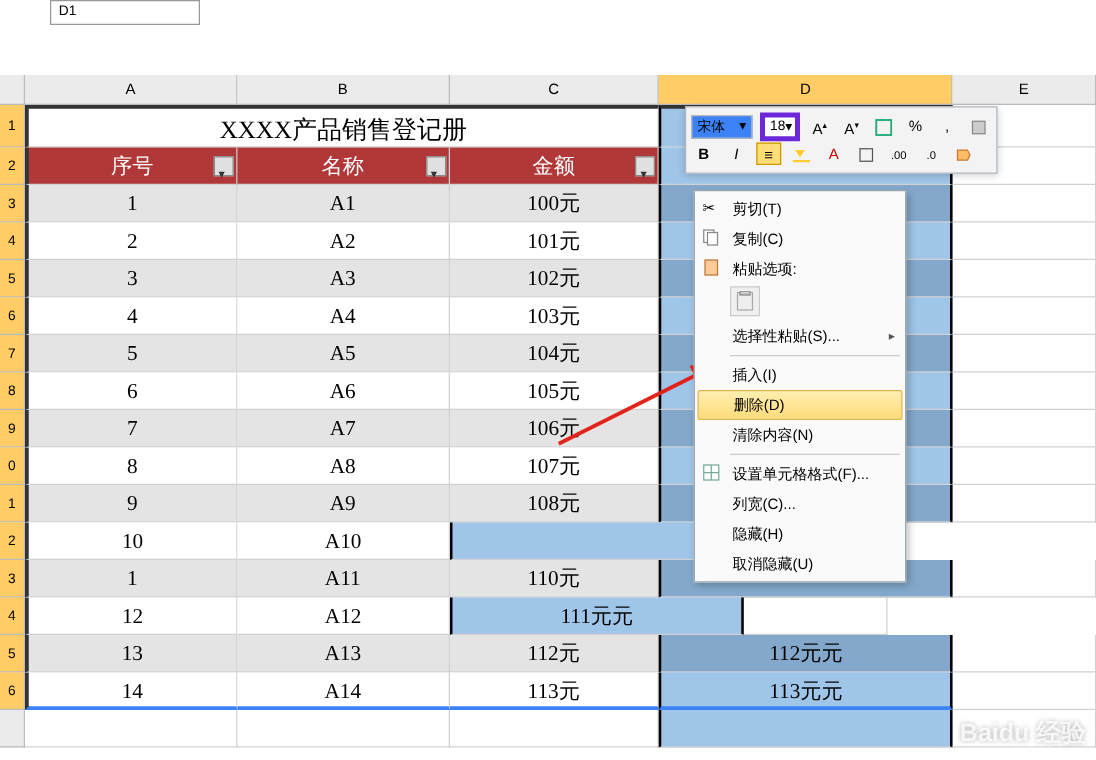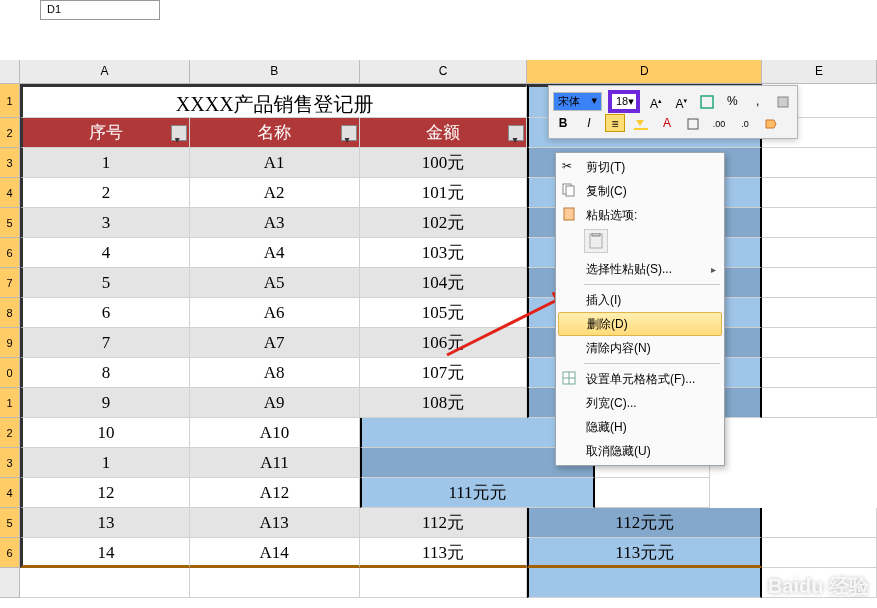--- a/index.html
+++ b/index.html
@@ -26,21 +26,21 @@
 .hdr-cell { background: #b03838; color: #ffffff; font-size: 17px; }
 .dd { position: absolute; right: 2px; top: 50%; transform: translateY(-50%); width: 16px; height: 16px; background: #e0e0e0; border: 1px solid #888; }
 .dd::after { content: "▾"; font-size: 10px; color: #333; position: absolute; left: 3px; top: -1px; }
 
 .stripe-even { background: #fff; }
 .stripe-odd { background: #e4e4e4; }
 .colD-sel { background: #9fc5e8 !important; }
 .colD-sel.stripe-odd { background: #83a8cb !important; }
 .table-border-l { border-left: 3px solid #333; }
 .table-border-t { border-top: 3px solid #333; }
-.table-border-b { border-bottom: 3px solid #a16207; }
+.table-border-b { border-bottom: 3px solid #3b82f6; }
 .col-sel-l { border-left: 2px solid #000; }
 .col-sel-r { border-right: 2px solid #000; }
 
 .mini-toolbar { position: absolute; top: 85px; left: 548px; width: 250px; background: #f3f3f3; border: 1px solid #aeb6bf; padding: 4px; z-index: 10; box-shadow: 0 2px 6px rgba(0,0,0,0.2); }
 .mt-row { display: flex; align-items: center; gap: 6px; height: 22px; }
 .mt-font { border: 1px solid #bbb; background: #3b82f6; font-size: 11px; padding: 1px 4px; width: 50px; display: flex; justify-content: space-between; align-items: flex-start; }
 .mt-size { border: 4px solid #6d28d9; background: #fff; font-size: 11px; padding: 1px 4px; width: 32px; display: flex; justify-content: space-between; align-items: center; }
 .mt-btn { width: 20px; height: 18px; text-align: center; font-size: 12px; line-height: 18px; cursor: pointer; }
 .mt-btn.active { background: #ffdd77; border: 1px solid #cc9900; }
 .mt-btn svg { vertical-align: middle; }
@@ -165,20 +165,21 @@
           <div class="rownum">2</div>
           <div class="cell col-A stripe-even table-border-l">10</div>
           <div class="cell col-B stripe-even">A10</div>
           <div class="cell col-D colD-sel stripe-even col-sel-l col-sel-r"></div>
           <div class="cell col-E"></div>
         </div>
         <div class="row">
           <div class="rownum">3</div>
           <div class="cell col-A stripe-odd table-border-l">1</div>
           <div class="cell col-B stripe-odd">A11</div>
+          <div class="cell col-C stripe-odd">110元</div>
           <div class="cell col-D colD-sel stripe-odd col-sel-l col-sel-r"></div>
           <div class="cell col-E"></div>
         </div>
         <div class="row">
           <div class="rownum">4</div>
           <div class="cell col-A stripe-even table-border-l">12</div>
           <div class="cell col-B stripe-even">A12</div>
           <div class="cell col-D colD-sel stripe-even col-sel-l col-sel-r">111元元</div>
           <div class="cell col-E"></div>
         </div>

